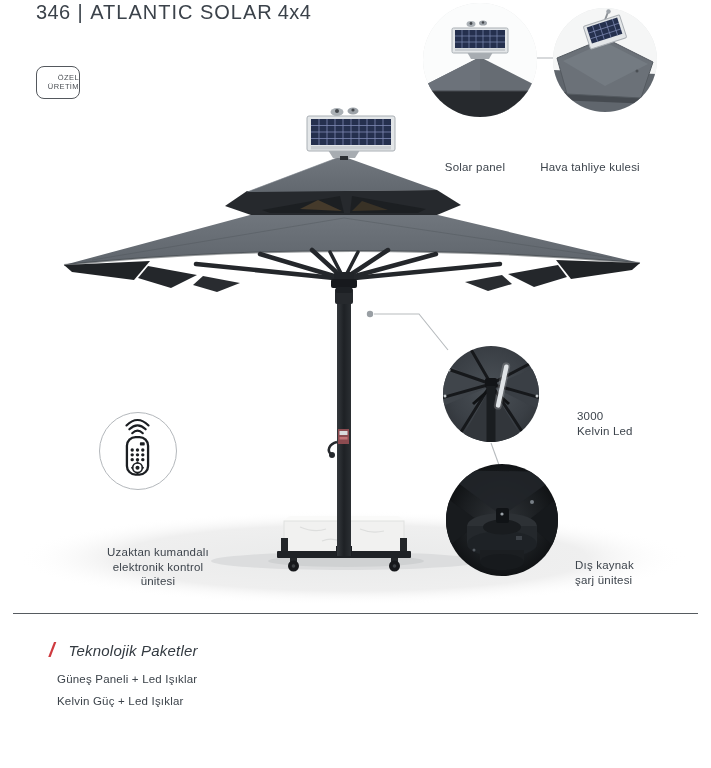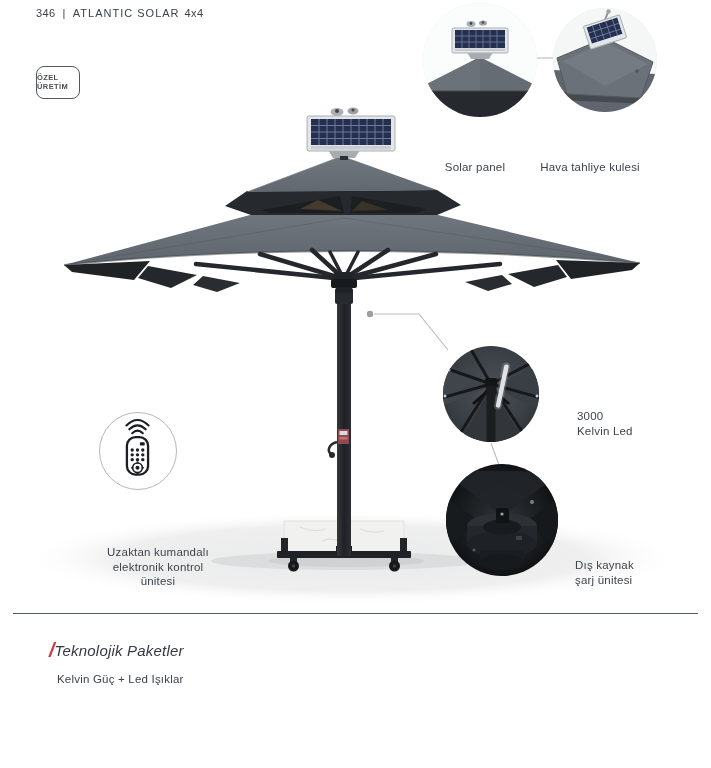--- a/index.html
+++ b/index.html
@@ -1,41 +1,41 @@
 <!DOCTYPE html>
 <html><head>
 <meta charset="utf-8">
 <style>
   html,body{margin:0;padding:0;background:#fff;}
   .page{position:relative;width:711px;height:768px;background:#ffffff;overflow:hidden;
         font-family:"Liberation Sans",sans-serif;color:#3c434b;}
   .abs{position:absolute;}
   
-  .title{left:36px;top:7px;font-size:11px;letter-spacing:.4px;color:#3b424a;white-space:nowrap;}
+  .title{left:36px;top:1px;font-size:20px;letter-spacing:.4px;color:#3b424a;white-space:nowrap;}
   .title .num{font-weight:400;}
   .title .sep{margin:0 7px;color:#3b424a;}
   .title .name{letter-spacing:1px;}
   .title .variant{margin-left:5px;}
   
   .badge{left:36px;top:66px;width:42px;height:31px;border:1.8px solid #54585d;border-radius:8px;
-         display:flex;flex-direction:column;align-items:flex-start;justify-content:center;
-         font-size:7.5px;font-weight:bold;letter-spacing:.4px;color:#4a4e53;line-height:8.5px;background:#fff;}
+         display:flex;flex-direction:column;align-items:flex-end;justify-content:center;
+         font-size:7.5px;font-weight:normal;letter-spacing:.4px;color:#4a4e53;line-height:8.5px;background:#fff;}
   
   .circ{position:absolute;border-radius:50%;overflow:hidden;}
   .circ svg{display:block;}
   .ring{box-shadow:inset 0 0 0 1px #e3e5e6;border-radius:50%;}
   
   .lbl{position:absolute;font-size:11.5px;color:#3d444c;letter-spacing:.2px;line-height:14.5px;margin-top:36px;}
   .lbl.center{text-align:center;}
   
   .divider{left:13px;top:613px;width:685px;height:1px;background:#565b60;}
   
   .tech-head{left:49px;top:640px;display:flex;align-items:flex-start;}
   .tech-slash{font-size:20px;font-style:italic;font-weight:600;color:#cf3a3f;line-height:20px;}
-  .tech-title{margin-left:0;margin-top:2px;font-size:15px;font-style:italic;font-weight:500;color:#333a41;letter-spacing:.2px;}
+  .tech-title{margin-left:14px;margin-top:2px;font-size:15px;font-style:italic;font-weight:500;color:#333a41;letter-spacing:.2px;}
   .tech-list{left:57px;top:673px;font-size:11.5px;color:#3c434a;letter-spacing:.2px;}
   .tech-item{margin-bottom:8.5px;line-height:13px;}
 </style>
 </head>
 <body>
 
 <div class="page">
 
   <div class="abs title">
     <span class="num">346</span><span class="sep">|</span><span class="name">ATLANTIC SOLAR</span><span class="variant">4x4</span>
@@ -309,16 +309,17 @@
     <div>ünitesi</div>
   </div>
 
   <div class="abs divider"></div>
 
   <div class="abs tech-head">
     <span class="tech-slash">/</span>
     <span class="tech-title">Teknolojik Paketler</span>
   </div>
   <div class="abs tech-list">
+    <div class="tech-item">Güneş Paneli + Led Işıklar</div>
     <div class="tech-item">Kelvin Güç + Led Işıklar</div>
   </div>
 
 </div>
 
 </body></html>

